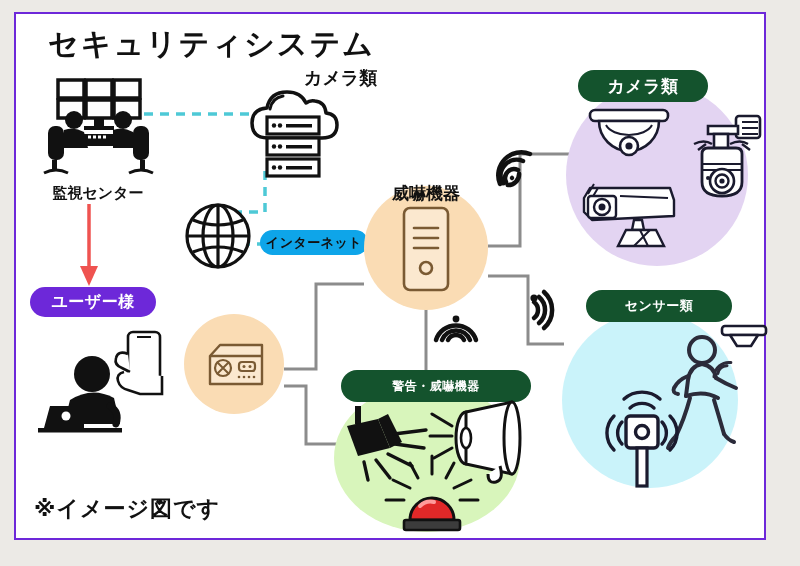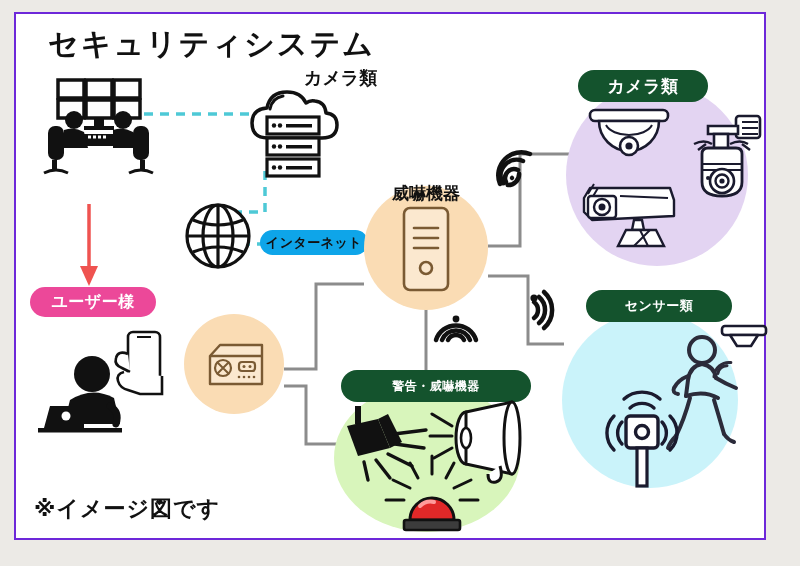--- a/index.html
+++ b/index.html
@@ -34,21 +34,21 @@
   #footnote{
     left:18px;top:480px;
     font-size:22px;font-weight:bold;color:#111;
     letter-spacing:1px;
   }
   .plainlabel{
     font-size:14px;font-weight:bold;color:#111;
     white-space:nowrap;text-align:center;
   }
   .badge-blue{background:#14532d;color:#fff;}
-  .badge-orange{background:#ec4899;color:#fff;}
+  .badge-orange{background:#6d28d9;color:#fff;}
   .badge-cyan{background:#0ea5e9;color:#111;}
   svg{display:block;overflow:visible;}
 </style>
 </head>
 <body>
 
 <div id="frame">
 
   <div class="abs" id="title">セキュリティシステム</div>
 
@@ -110,20 +110,21 @@
       </g>
 
       <g fill="#111">
         <circle cx="95" cy="44" r="9"></circle>
         <path d="M85,54 q10,-4 20,2 l4,16 l-24,0 Z"></path>
         <rect x="105" y="50" width="16" height="34" rx="7"></rect>
         <rect x="112" y="84" width="5" height="10"></rect>
         <path d="M101,97 q12,-6 24,0" stroke="#111" stroke-width="3" fill="none"></path>
       </g>
     </svg>
+    <div class="abs plainlabel" style="left:0;top:108px;width:140px;font-size:15px;">監視センター</div>
   </div>
 
   <div class="abs pill badge-orange" style="left:14px;top:273px;width:126px;height:30px;font-size:16px;">
     <span>ユーザー様</span>
   </div>
 
   <div class="abs" style="left:20px;top:310px;width:160px;height:125px;">
     <svg viewBox="0 0 160 125" style="width:160px;height:125px;">
 
       <g fill="#fff" stroke="#111" stroke-width="2.6">

